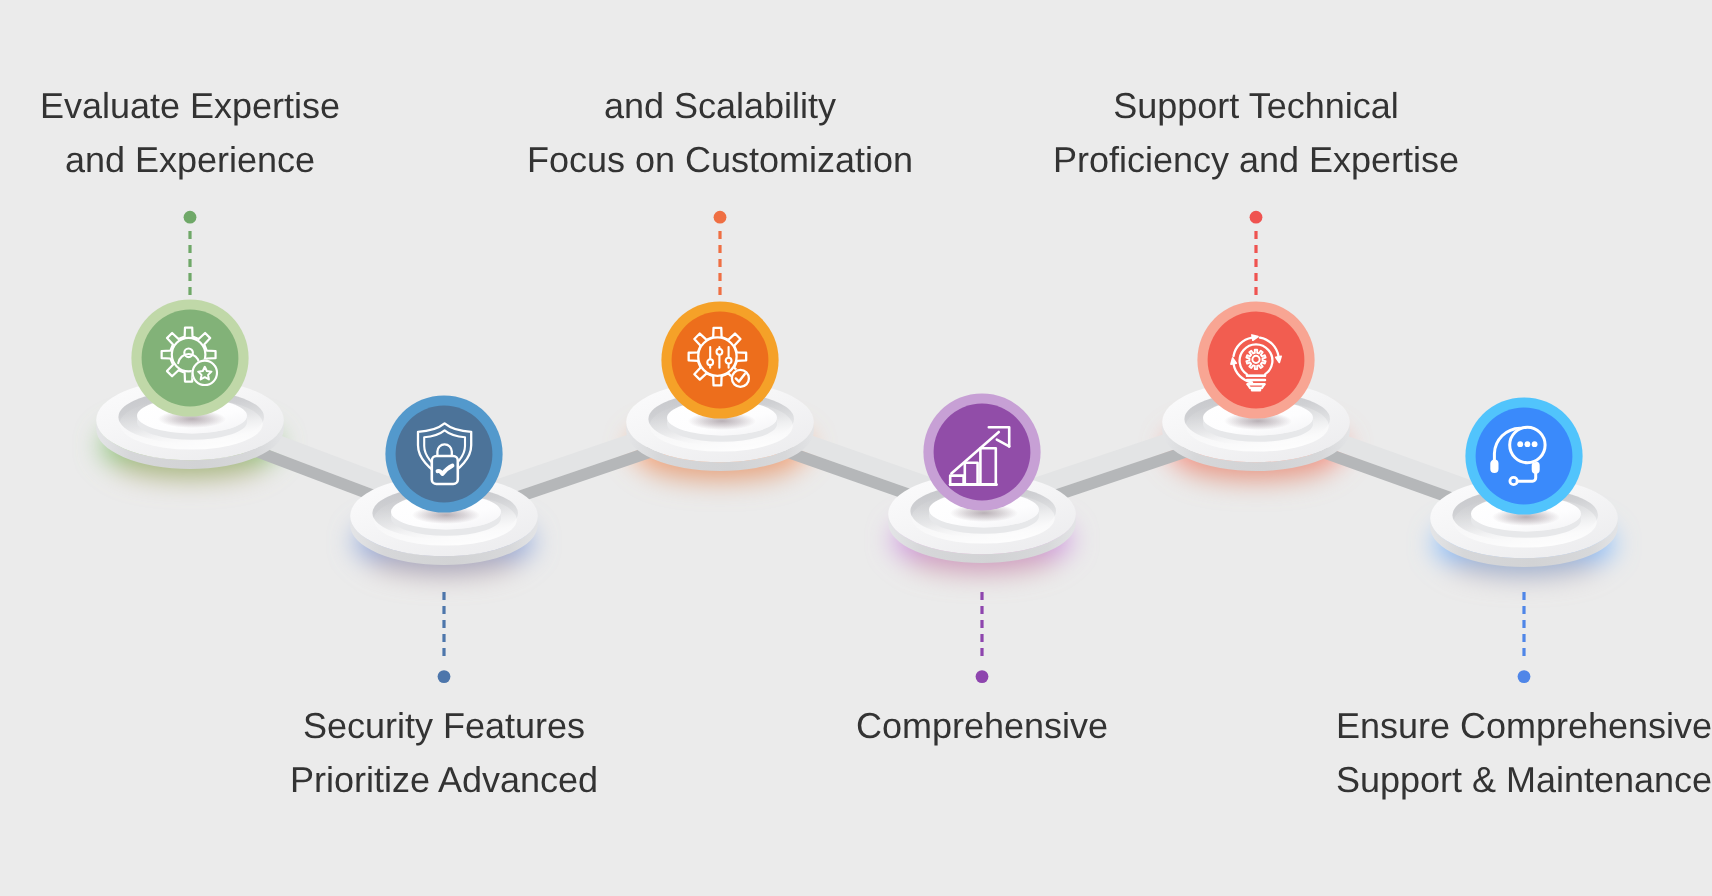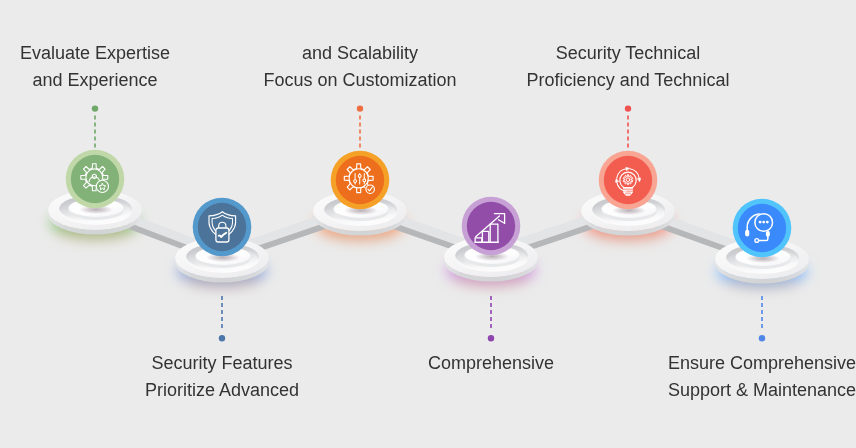--- a/index.html
+++ b/index.html
@@ -439,21 +439,21 @@
         <div>Prioritize Advanced</div>
       </div>
       <div class="lbl" style="left: 180px; width: 360px; top: 40px;">
         <div>and Scalability</div>
         <div>Focus on Customization</div>
       </div>
       <div class="lbl" style="left: 311px; width: 360px; top: 350px;">
         <div>Comprehensive</div>
       </div>
       <div class="lbl" style="left: 448px; width: 360px; top: 40px;">
-        <div>Security Technical</div>
-        <div>Proficiency and Technical</div>
+        <div>Support Technical</div>
+        <div>Proficiency and Expertise</div>
       </div>
       <div class="lbl" style="left: 582px; width: 360px; top: 350px;">
         <div>Ensure Comprehensive</div>
         <div>Support &amp; Maintenance</div>
       </div>
     </div>
 </div>
 
 </body></html>

